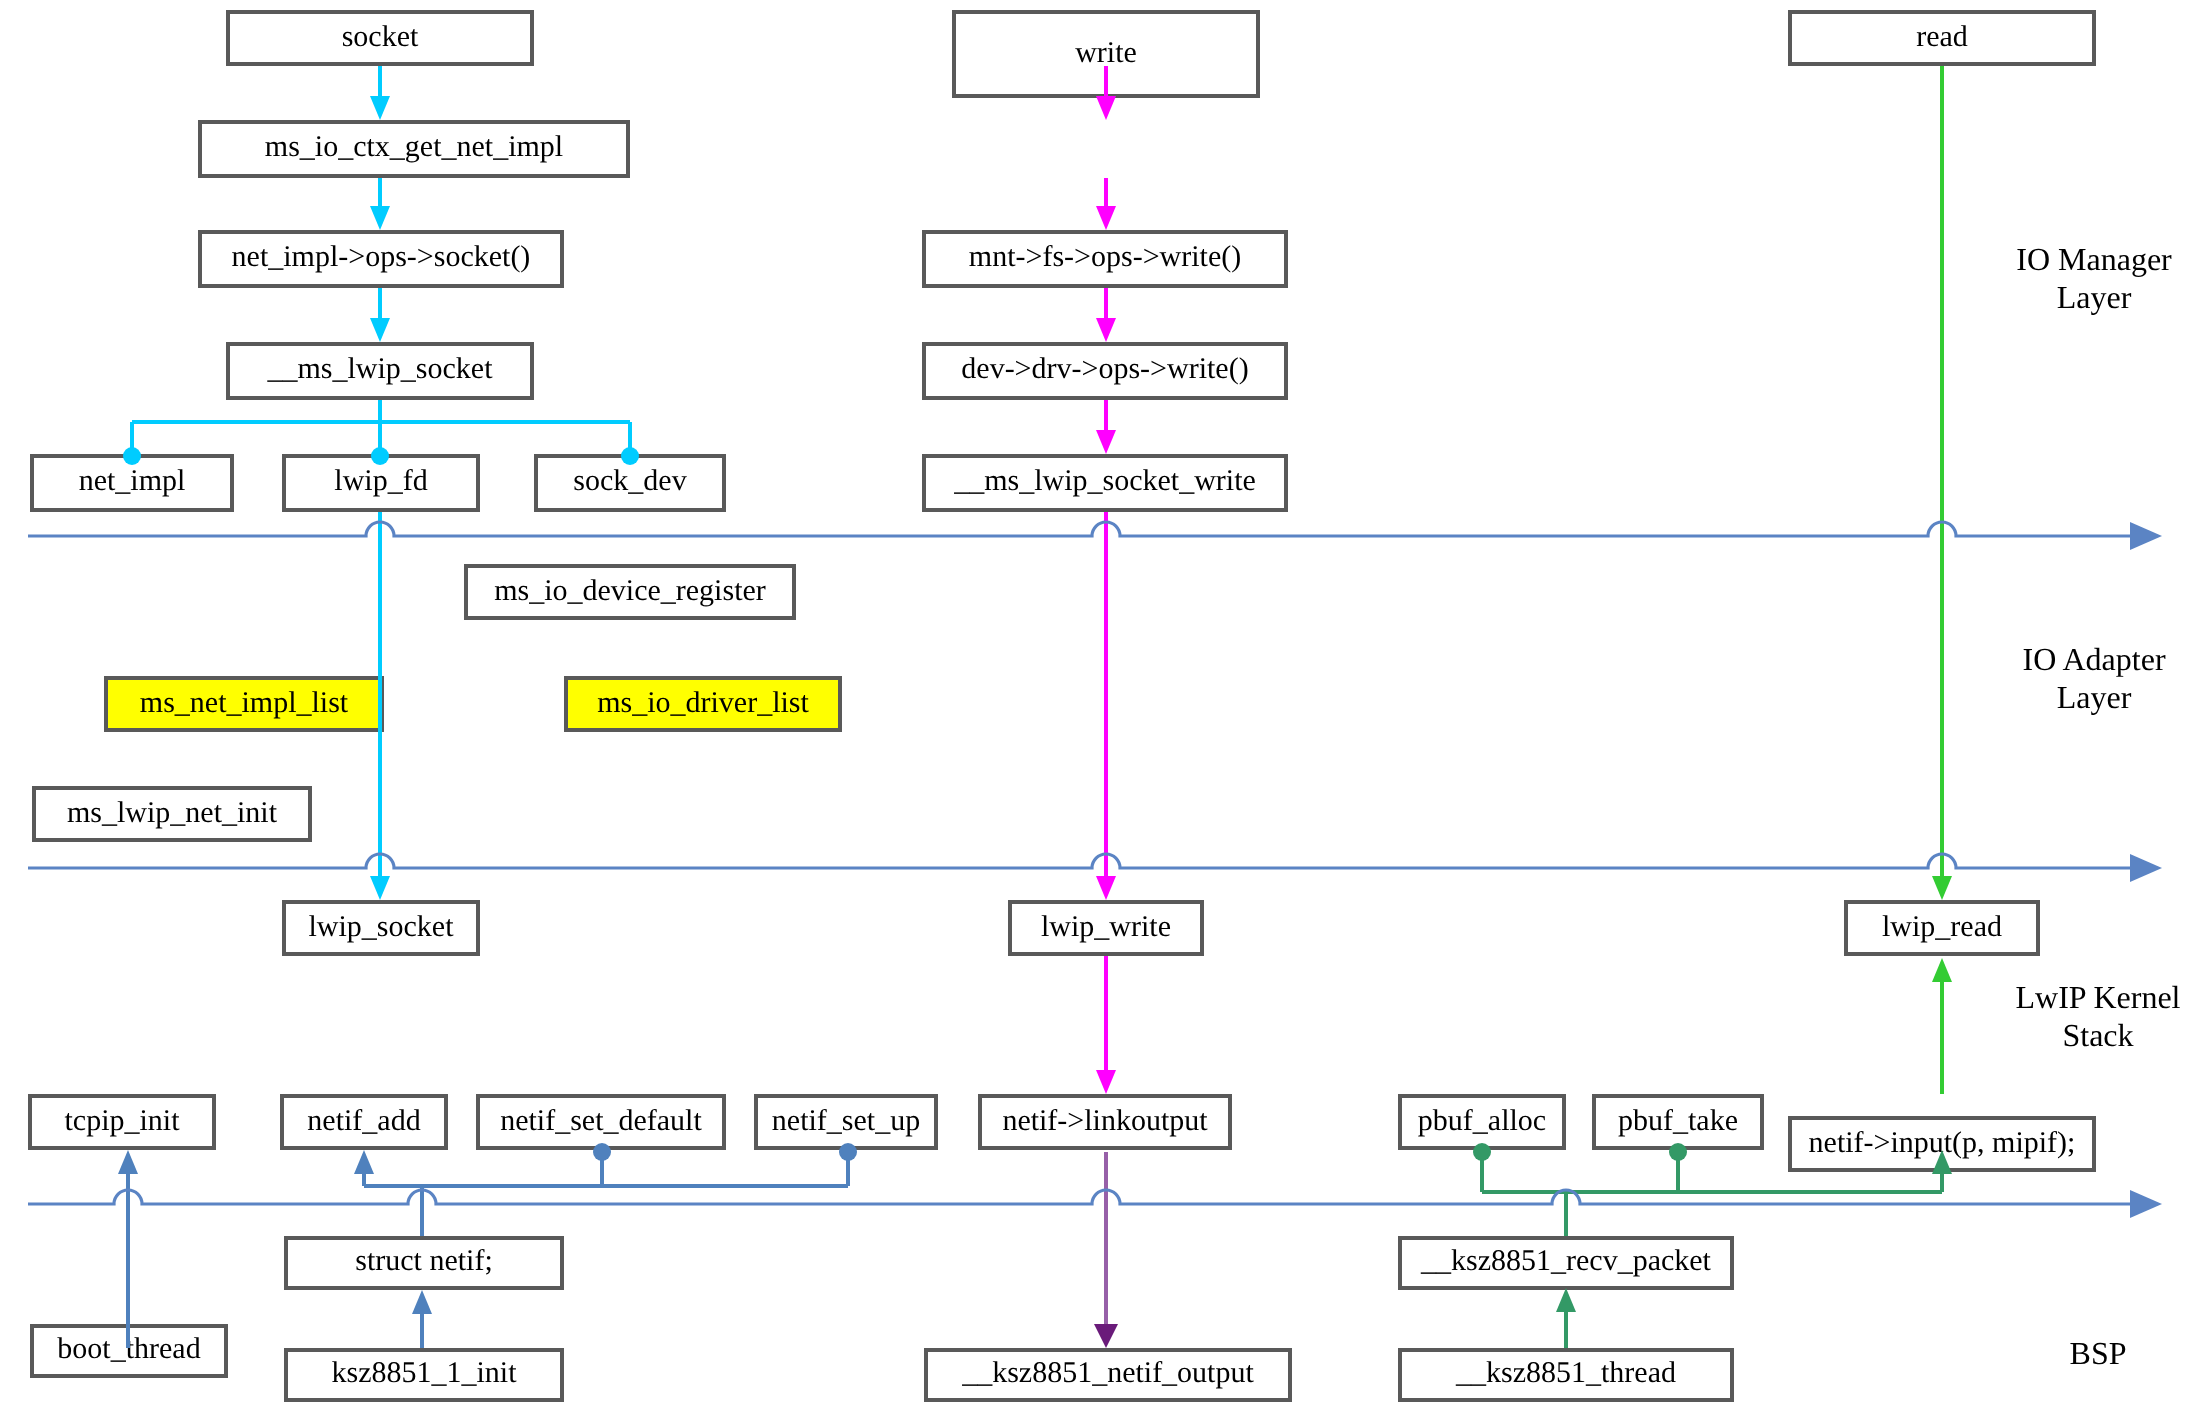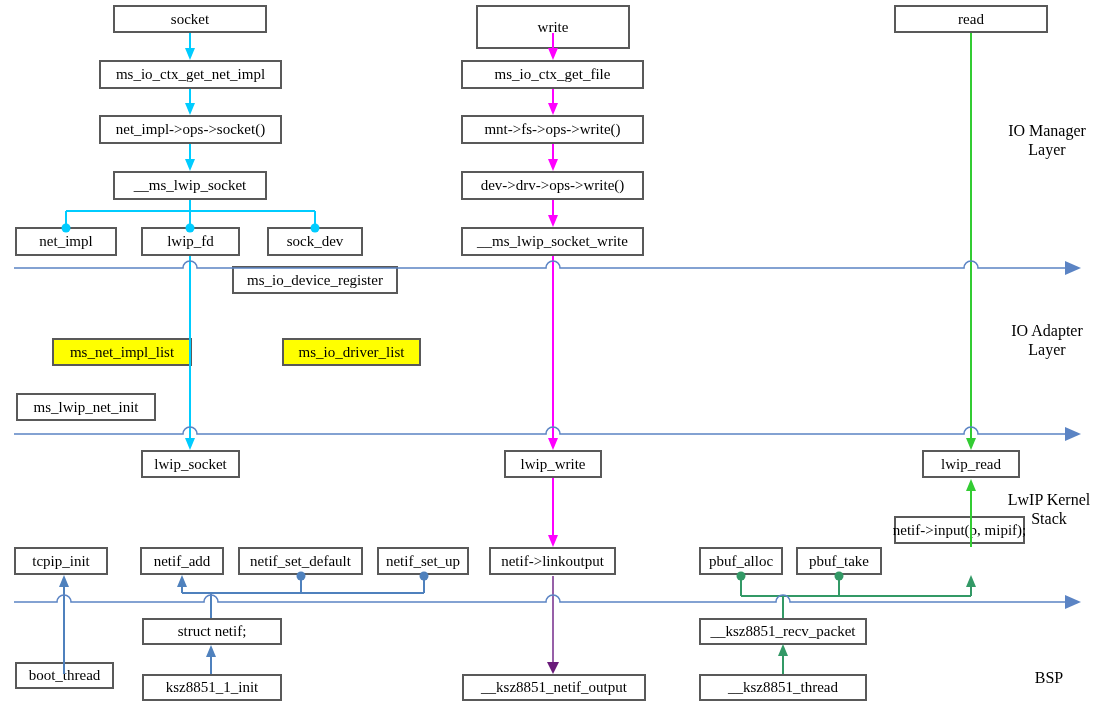--- a/index.html
+++ b/index.html
@@ -19,52 +19,51 @@
     line-height:19px;z-index:1;
   }
   svg.wires{position:absolute;left:0;top:0;z-index:2;pointer-events:none;}
 </style>
 </head>
 <body>
 
 <div class="canvas">
 
   <div class="node" style="left:113px;top:5px;width:154px;height:28px">socket</div>
-  <div class="node" style="left:99px;top:60px;width:183px;height:29px">ms_io_ctx_get_net_impl</div>
+  <div class="node" style="left:99px;top:60px;width:216px;height:29px">ms_io_ctx_get_net_impl</div>
   <div class="node" style="left:99px;top:115px;width:183px;height:29px">net_impl-&gt;ops-&gt;socket()</div>
   <div class="node" style="left:113px;top:171px;width:154px;height:29px">__ms_lwip_socket</div>
   <div class="node" style="left:15px;top:227px;width:102px;height:29px">net_impl</div>
   <div class="node" style="left:141px;top:227px;width:99px;height:29px">lwip_fd</div>
   <div class="node" style="left:267px;top:227px;width:96px;height:29px">sock_dev</div>
 
   <div class="node" style="left:476px;top:5px;width:154px;height:44px">write</div>
-  <div class="node" style="left:461px;top:60px;width:183px;height:29px">ms_io_ctx_get_file</div>
   <div class="node" style="left:461px;top:115px;width:183px;height:29px">mnt-&gt;fs-&gt;ops-&gt;write()</div>
   <div class="node" style="left:461px;top:171px;width:183px;height:29px">dev-&gt;drv-&gt;ops-&gt;write()</div>
   <div class="node" style="left:461px;top:227px;width:183px;height:29px">__ms_lwip_socket_write</div>
 
   <div class="node" style="left:894px;top:5px;width:154px;height:28px">read</div>
 
-  <div class="node" style="left:232px;top:266px;width:166px;height:28px">ms_io_device_register</div>
+  <div class="node" style="left:232px;top:282px;width:166px;height:28px">ms_io_device_register</div>
   <div class="node hl" style="left:16px;top:338px;width:140px;height:28px">ms_net_impl_list</div>
   <div class="node" style="left:16px;top:393px;width:140px;height:28px">ms_lwip_net_init</div>
   <div class="node hl" style="left:246px;top:338px;width:139px;height:28px">ms_io_driver_list</div>
 
   <div class="node" style="left:141px;top:450px;width:99px;height:28px">lwip_socket</div>
   <div class="node" style="left:504px;top:450px;width:98px;height:28px">lwip_write</div>
   <div class="node" style="left:922px;top:450px;width:98px;height:28px">lwip_read</div>
 
   <div class="node" style="left:14px;top:547px;width:94px;height:28px">tcpip_init</div>
   <div class="node" style="left:140px;top:547px;width:84px;height:28px">netif_add</div>
   <div class="node" style="left:238px;top:547px;width:125px;height:28px">netif_set_default</div>
   <div class="node" style="left:377px;top:547px;width:92px;height:28px">netif_set_up</div>
   <div class="node" style="left:489px;top:547px;width:127px;height:28px">netif-&gt;linkoutput</div>
   <div class="node" style="left:699px;top:547px;width:84px;height:28px">pbuf_alloc</div>
   <div class="node" style="left:796px;top:547px;width:86px;height:28px">pbuf_take</div>
-  <div class="node" style="left:894px;top:516px;width:131px;height:28px">netif-&gt;input(p, mipif);</div>
+  <div class="node" style="left:894px;top:558px;width:154px;height:28px">netif-&gt;input(p, mipif);</div>
 
   <div class="node" style="left:142px;top:618px;width:140px;height:27px">struct netif;</div>
   <div class="node" style="left:699px;top:618px;width:168px;height:27px">__ksz8851_recv_packet</div>
   <div class="node" style="left:15px;top:662px;width:99px;height:27px">boot_thread</div>
   <div class="node" style="left:142px;top:674px;width:140px;height:27px">ksz8851_1_init</div>
   <div class="node" style="left:462px;top:674px;width:184px;height:27px">__ksz8851_netif_output</div>
   <div class="node" style="left:699px;top:674px;width:168px;height:27px">__ksz8851_thread</div>
 
   <div class="layer-label" style="left:997px;top:121px;width:100px">
     <div>IO Manager</div>

